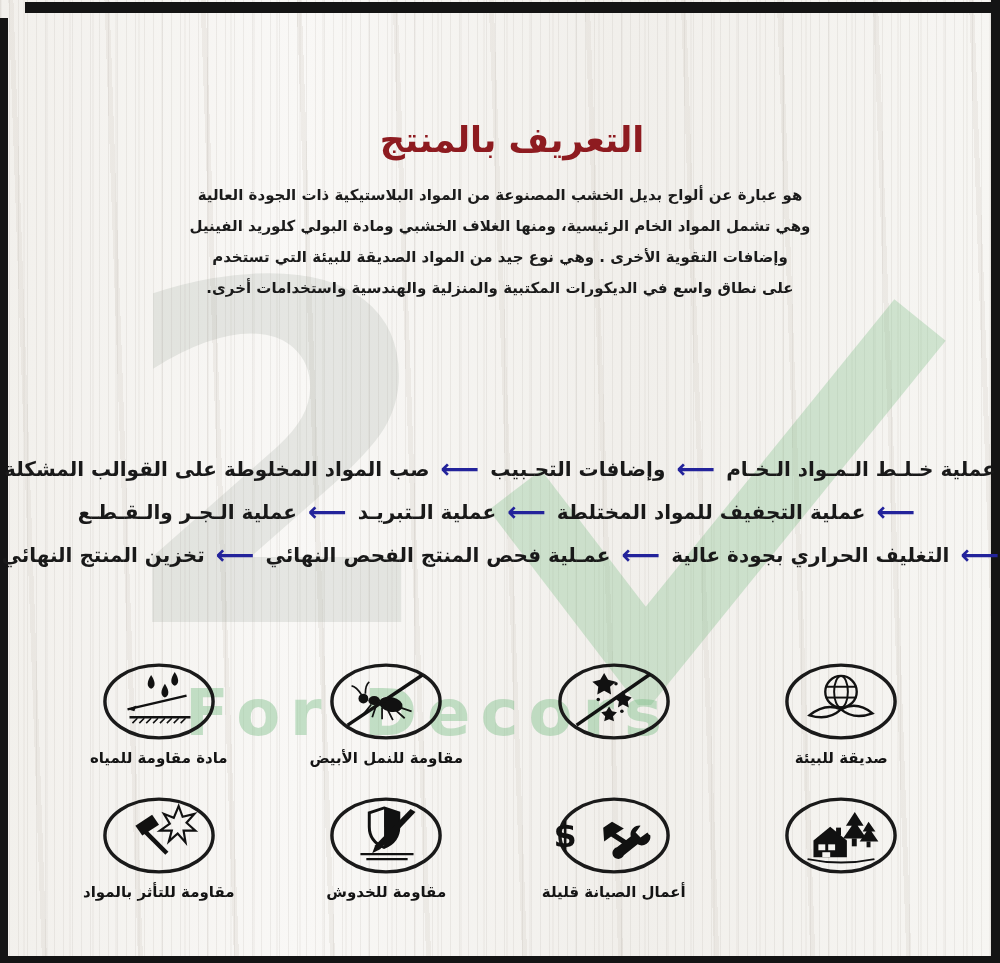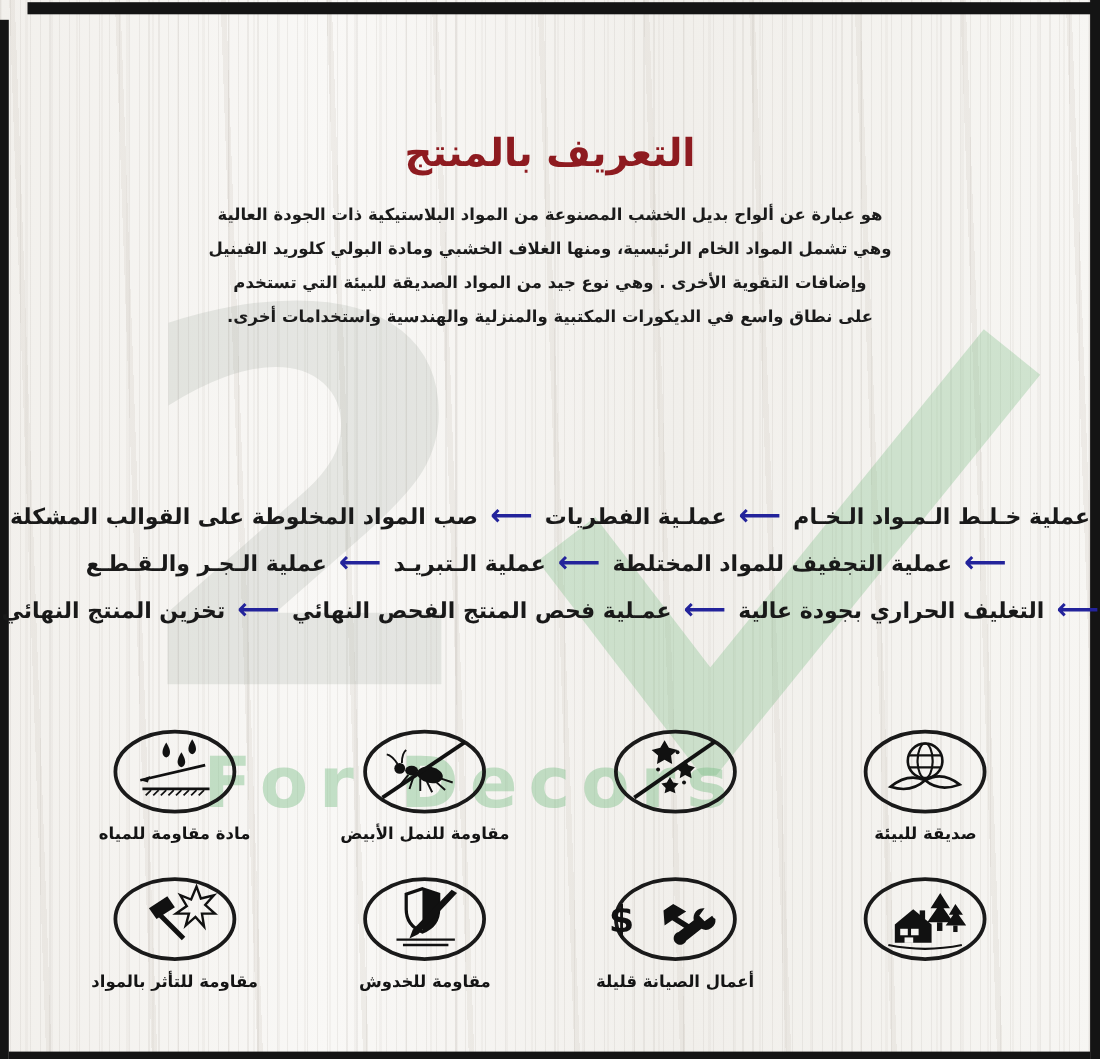--- a/index.html
+++ b/index.html
@@ -17,21 +17,21 @@
   .frame-top{position:absolute;left:25px;right:0;top:2px;height:11px;background:#141414;}
   .frame-left{position:absolute;left:0;top:18px;bottom:0;width:8px;background:#141414;}
   .frame-right{position:absolute;right:0;top:0;bottom:0;width:9px;background:#141414;}
   .frame-bottom{position:absolute;left:8px;right:9px;bottom:0;height:7px;background:#141414;}
   
   .watermark{position:absolute;inset:0;z-index:1;pointer-events:none;}
   .wm-digit{position:absolute;left:115px;top:225px;font-size:470px;line-height:1;font-weight:bold;color:rgba(150,162,150,0.20);}
   .wm-check{position:absolute;left:470px;top:255px;}
   .wm-brand{position:absolute;left:185px;top:676px;font-size:64px;font-weight:bold;letter-spacing:10px;color:rgba(120,188,130,0.42);white-space:nowrap;}
   
-  .content{position:absolute;inset:0;z-index:2;}
+  .content{position:absolute;inset:0;z-index:2;padding-left:12px;}
   .sec-title{position:absolute;width:100%;text-align:center;font-size:35px;font-weight:bold;color:#8e1b20;letter-spacing:0;}
   #title1{top:120px;}
   #title2{top:394px;}
   .desc{position:absolute;top:180px;left:35px;right:35px;direction:rtl;text-align:center;
         font-size:15px;font-weight:bold;color:#1b1b1b;line-height:31px;}
   #process{position:absolute;top:447px;left:20px;right:20px;}
   .process-row{display:flex;justify-content:center;align-items:center;direction:rtl;height:43px;
                font-size:20px;font-weight:bold;color:#191919;white-space:nowrap;}
   .process-row .step{margin:0 2px;}
   .process-row .arrow{color:#23239b;font-size:27px;font-weight:bold;margin:0 9px;line-height:1;}
@@ -69,21 +69,21 @@
       <div>وهي تشمل المواد الخام الرئيسية، ومنها الغلاف الخشبي ومادة البولي كلوريد الفينيل</div>
       <div>وإضافات التقوية الأخرى . وهي نوع جيد من المواد الصديقة للبيئة التي تستخدم</div>
       <div>على نطاق واسع في الديكورات المكتبية والمنزلية والهندسية واستخدامات أخرى.</div>
     </div>
 
 
     <div id="process">
         <div class="process-row">
           <span class="step">عملية خـلـط الـمـواد الـخـام</span>
           <span class="arrow">⟵</span>
-          <span class="step">عملـية الفطريات</span>
+          <span class="step">وإضافات التحـبيب</span>
           <span class="arrow">⟵</span>
           <span class="step">صب المواد المخلوطة على القوالب المشكلة</span>
         </div>
         <div class="process-row">
           <span class="arrow">⟵</span>
           <span class="step">عملية التجفيف للمواد المختلطة</span>
           <span class="arrow">⟵</span>
           <span class="step">عملية الـتبريـد</span>
           <span class="arrow">⟵</span>
           <span class="step">عملية الـجـر والـقـطـع</span>

